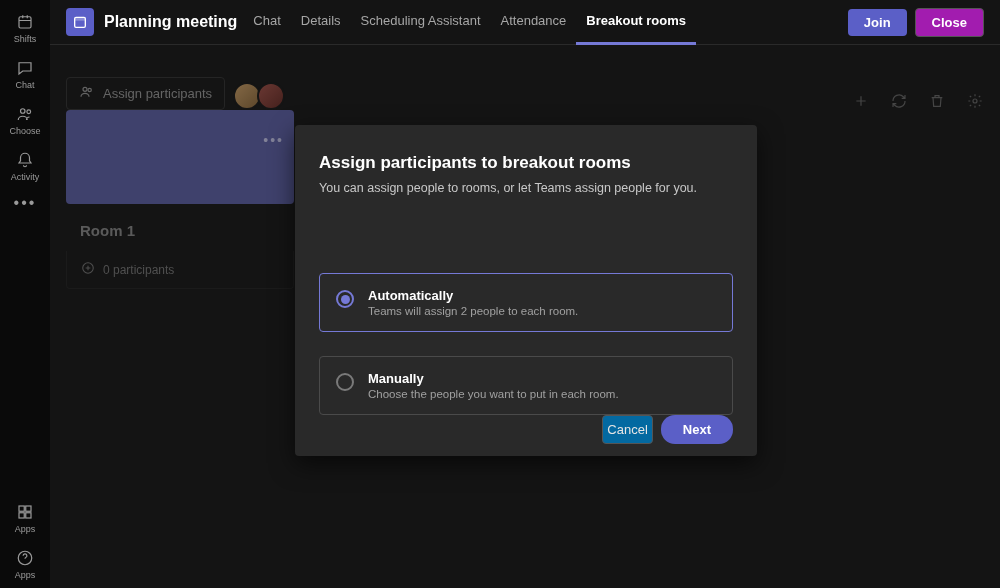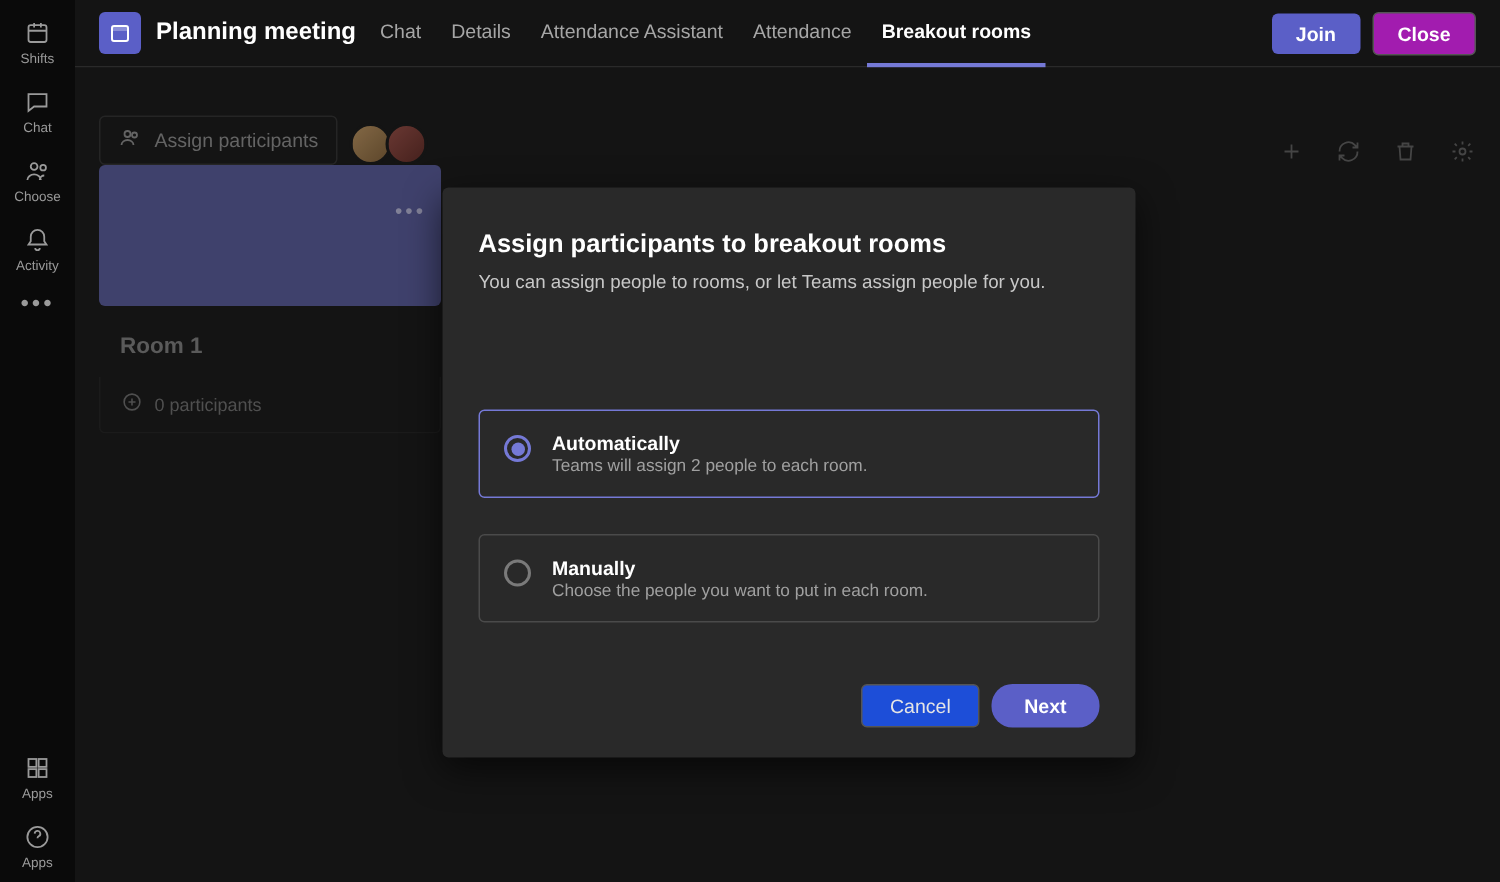--- a/index.html
+++ b/index.html
@@ -129,21 +129,21 @@
     
     .overlay {
       position:absolute; left:50px; top:45px;
       width:950px; height:543px;
       background:rgba(0,0,0,0.35);
     }
     
     .modal {
       position:absolute;
       left:295px; top:125px;
-      width:462px; height:380px;
+      width:462px; height:331px;
       background:#292929;
       border-radius:4px;
       box-shadow: 0 8px 24px rgba(0,0,0,0.6);
       padding: 28px 24px 20px;
       display:flex; flex-direction:column;
     }
     .modal-title { font-size:17px; font-weight:700; color:#fff; margin-bottom:8px; }
     .modal-sub { font-size:12.5px; color:#c8c8c8; margin-bottom:28px; }
     .options { display:flex; flex-direction:column; gap:24px; margin-top:50px; }
     .option {
@@ -162,23 +162,23 @@
     }
     .option.selected .radio { border-color:#7579d6; }
     .radio-dot { width:9px; height:9px; border-radius:50%; background:#7579d6; display:none;}
     .option.selected .radio-dot { display:block; }
     .opt-text { display:flex; flex-direction:column; gap:2px;}
     .opt-title { font-size:13px; font-weight:600; color:#fff; }
     .opt-desc { font-size:11.5px; color:#a0a0a0; }
     .modal-spacer { flex:1; }
     .modal-actions { display:flex; justify-content:flex-end; gap:8px; }
     .btn-cancel {
-      background:#1d4ed8; color:#e5e5e5;
+      background:#0369a1; color:#e5e5e5;
       border:1px solid #555;
-      padding:6px 18px; border-radius:4px; font-size:13px; cursor:pointer;
+      padding:6px 4px; border-radius:4px; font-size:13px; cursor:pointer;
     }
     .btn-next {
       background:#5b5fc7; color:#fff;
       border:none;
       padding:6px 22px; border-radius:14px; font-size:13px; font-weight:600; cursor:pointer;text-align:center;
     }
   </style>
 </head>
 <body>
 
@@ -246,21 +246,21 @@
   <div class="cal-icon">
     <svg width="16" height="16" viewBox="0 0 24 24" fill="#fff">
         <rect x="4" y="5" width="16" height="15" rx="2" fill="none" stroke="#fff" stroke-width="2"></rect>
         <rect x="4" y="5" width="16" height="5" fill="#fff" opacity="0.3"></rect>
       </svg>
   </div>
   <div class="title">Planning meeting</div>
   <div class="tabs">
     <div class="tab">Chat</div>
     <div class="tab">Details</div>
-    <div class="tab">Attendance Assistant</div>
+    <div class="tab">Scheduling Assistant</div>
     <div class="tab">Attendance</div>
     <div class="tab active">Breakout rooms</div>
   </div>
   <div class="header-spacer"></div>
   <button class="btn btn-primary">Join</button>
   <button class="btn btn-outline">Close</button>
 </div>
 
 <div class="toolbar">
   <button class="assign-btn">

